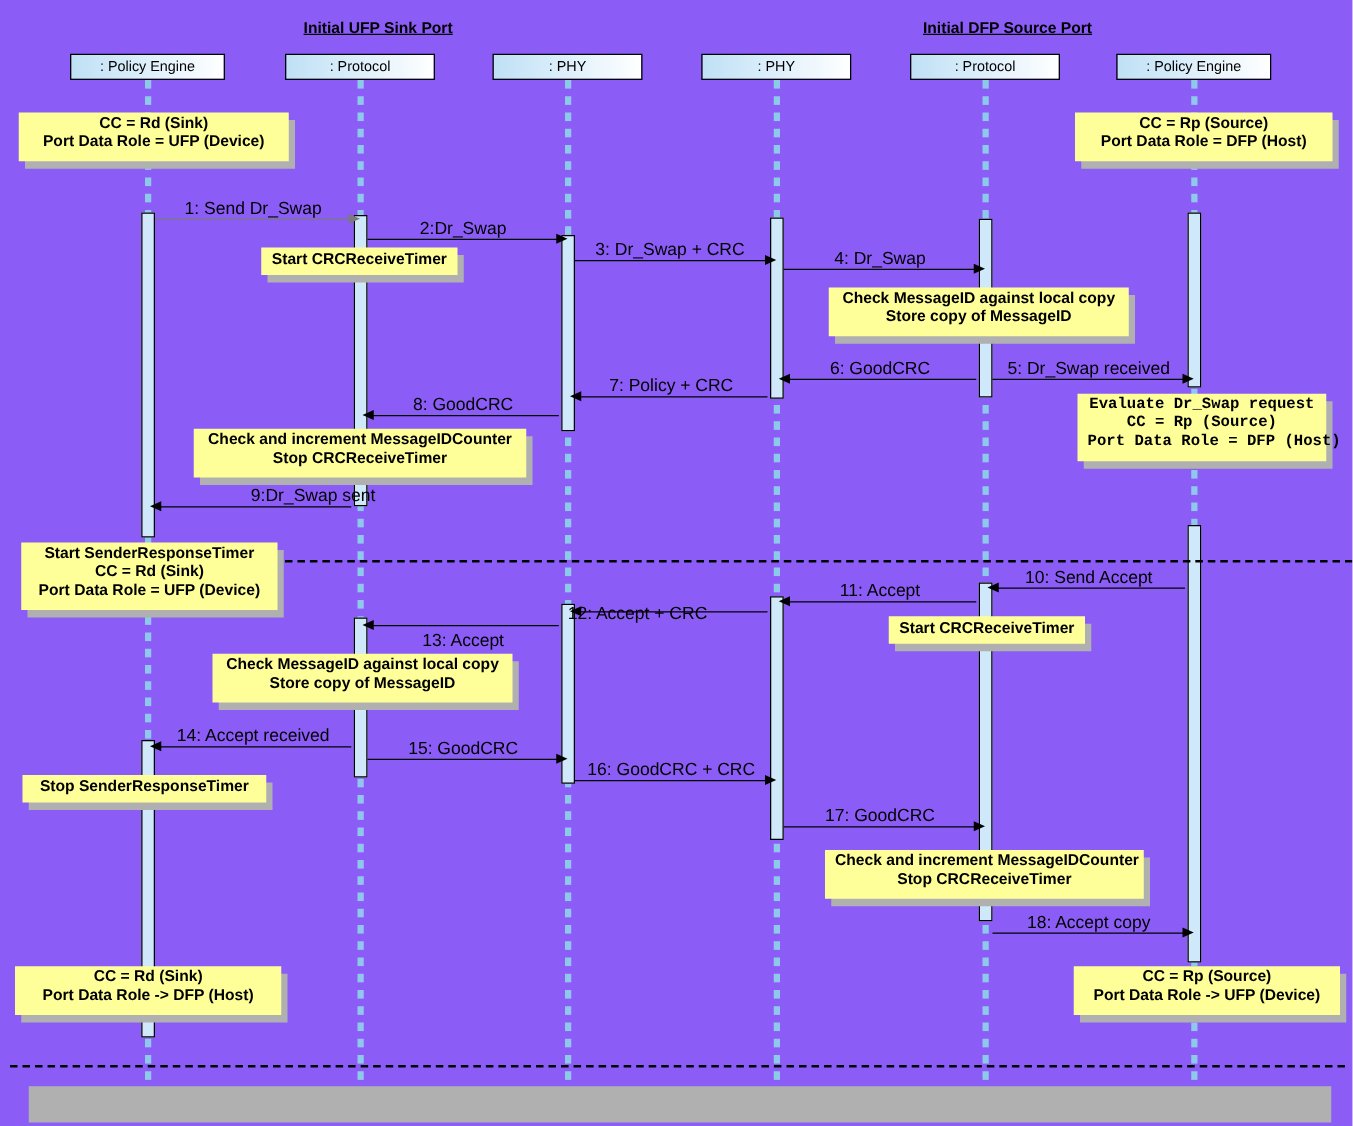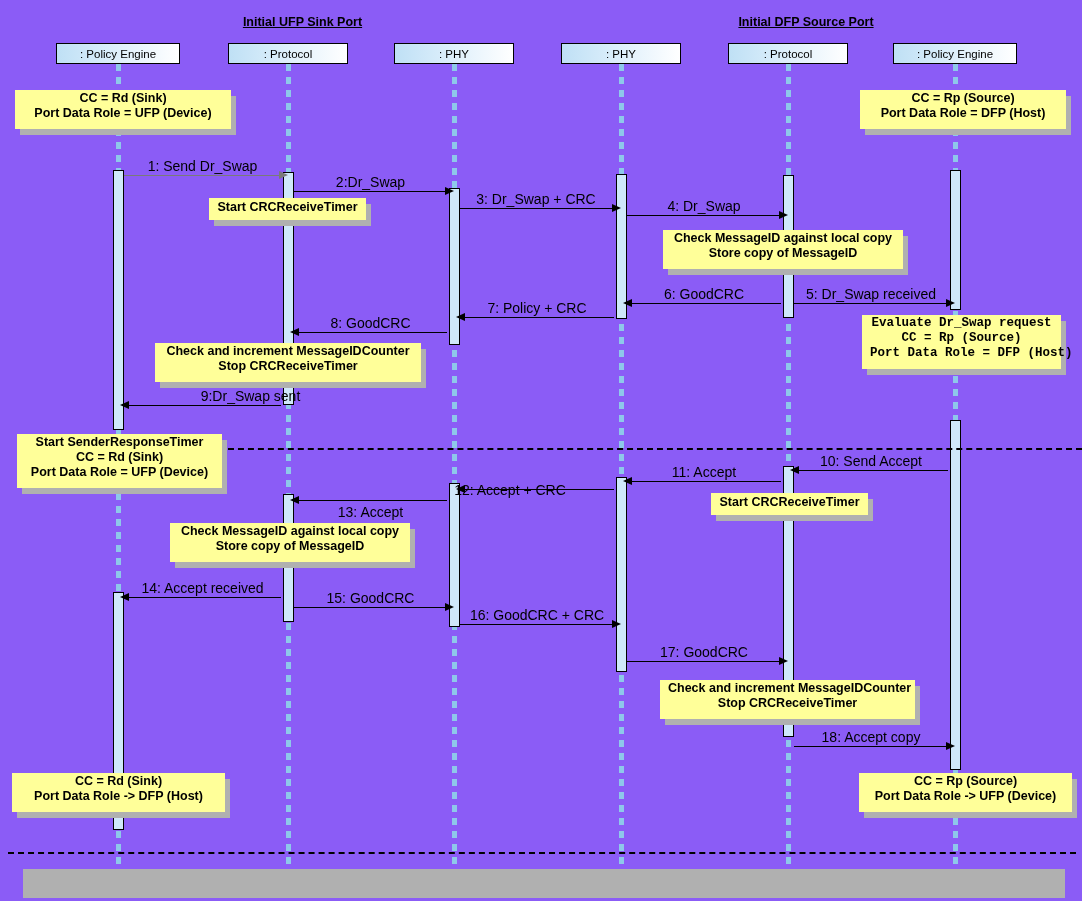--- a/index.html
+++ b/index.html
@@ -240,20 +240,24 @@
     <div class="noteShadow"></div>
     <div class="note" style="height:22px;line-height:16px;">Start CRCReceiveTimer</div>
   </div>
 
   <div class="noteWrap" style="left:170px;top:523px;width:240px;height:39px;">
     <div class="noteShadow"></div>
     <div class="note" style="height:39px;">Check MessageID against local copy
 Store copy of MessageID</div>
   </div>
 
+  <div class="noteWrap" style="left:18px;top:620px;width:195px;height:22px;">
+    <div class="noteShadow"></div>
+    <div class="note" style="height:22px;line-height:16px;">Stop SenderResponseTimer</div>
+  </div>
 
   <div class="noteWrap" style="left:660px;top:680px;width:255px;height:39px;">
     <div class="noteShadow"></div>
     <div class="note" style="height:39px;">Check and increment MessageIDCounter
 Stop CRCReceiveTimer</div>
   </div>
 
   <div class="noteWrap" style="left:12px;top:773px;width:213px;height:39px;">
     <div class="noteShadow"></div>
     <div class="note" style="height:39px;">CC = Rd (Sink)

